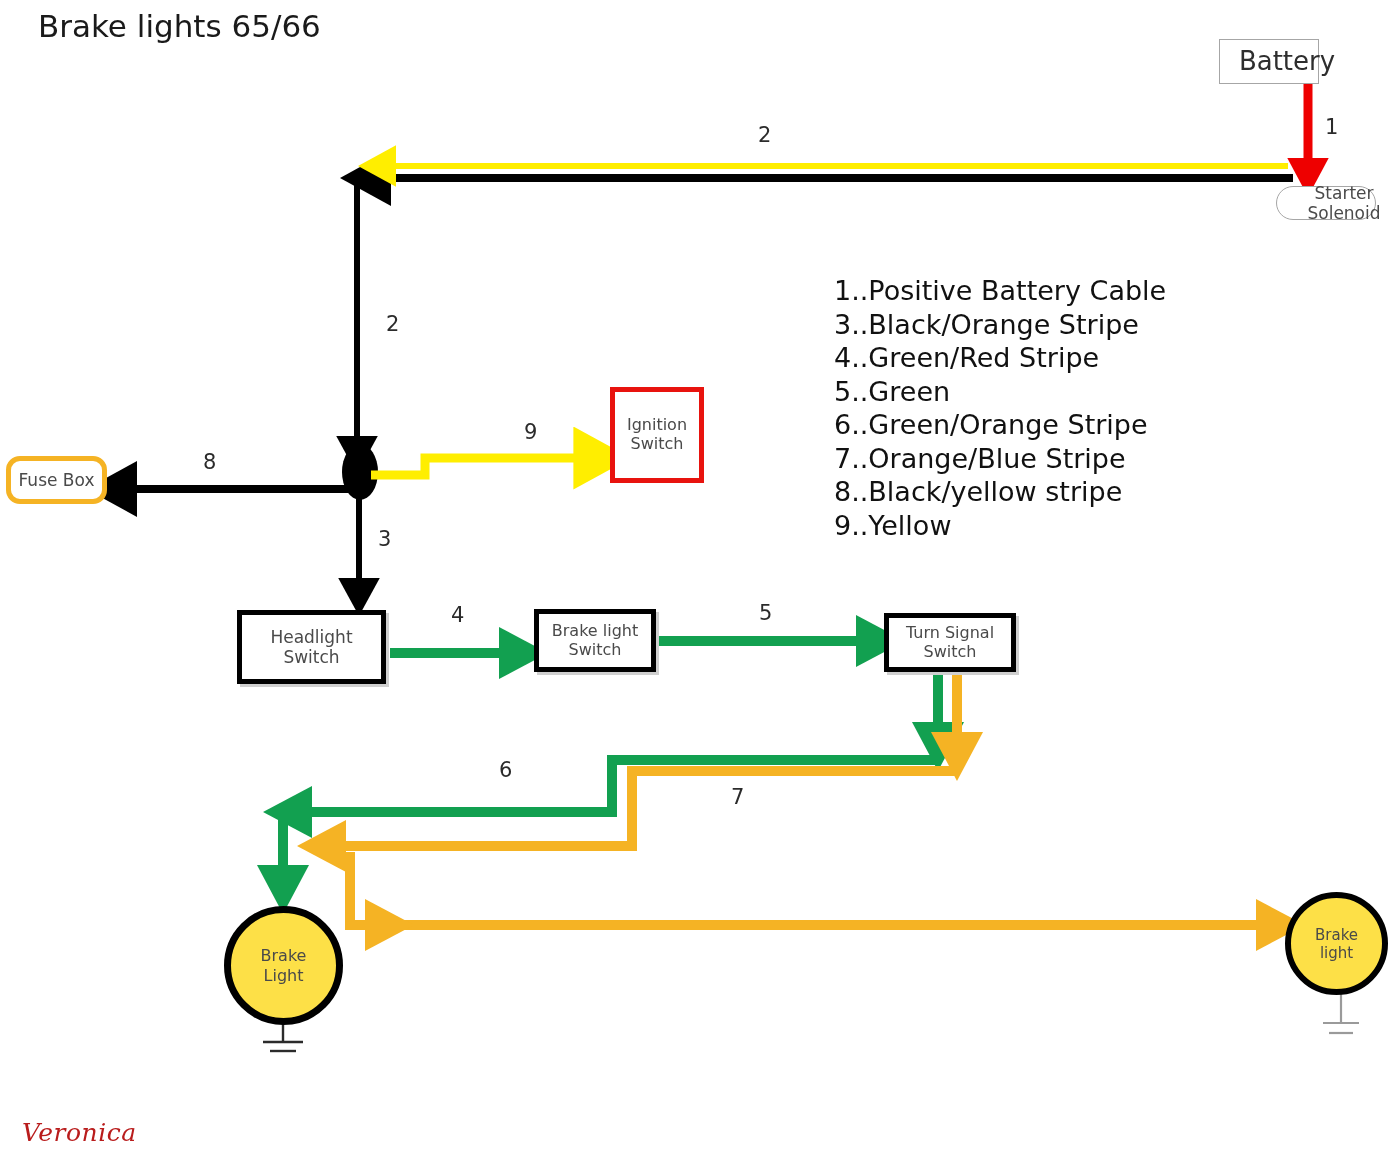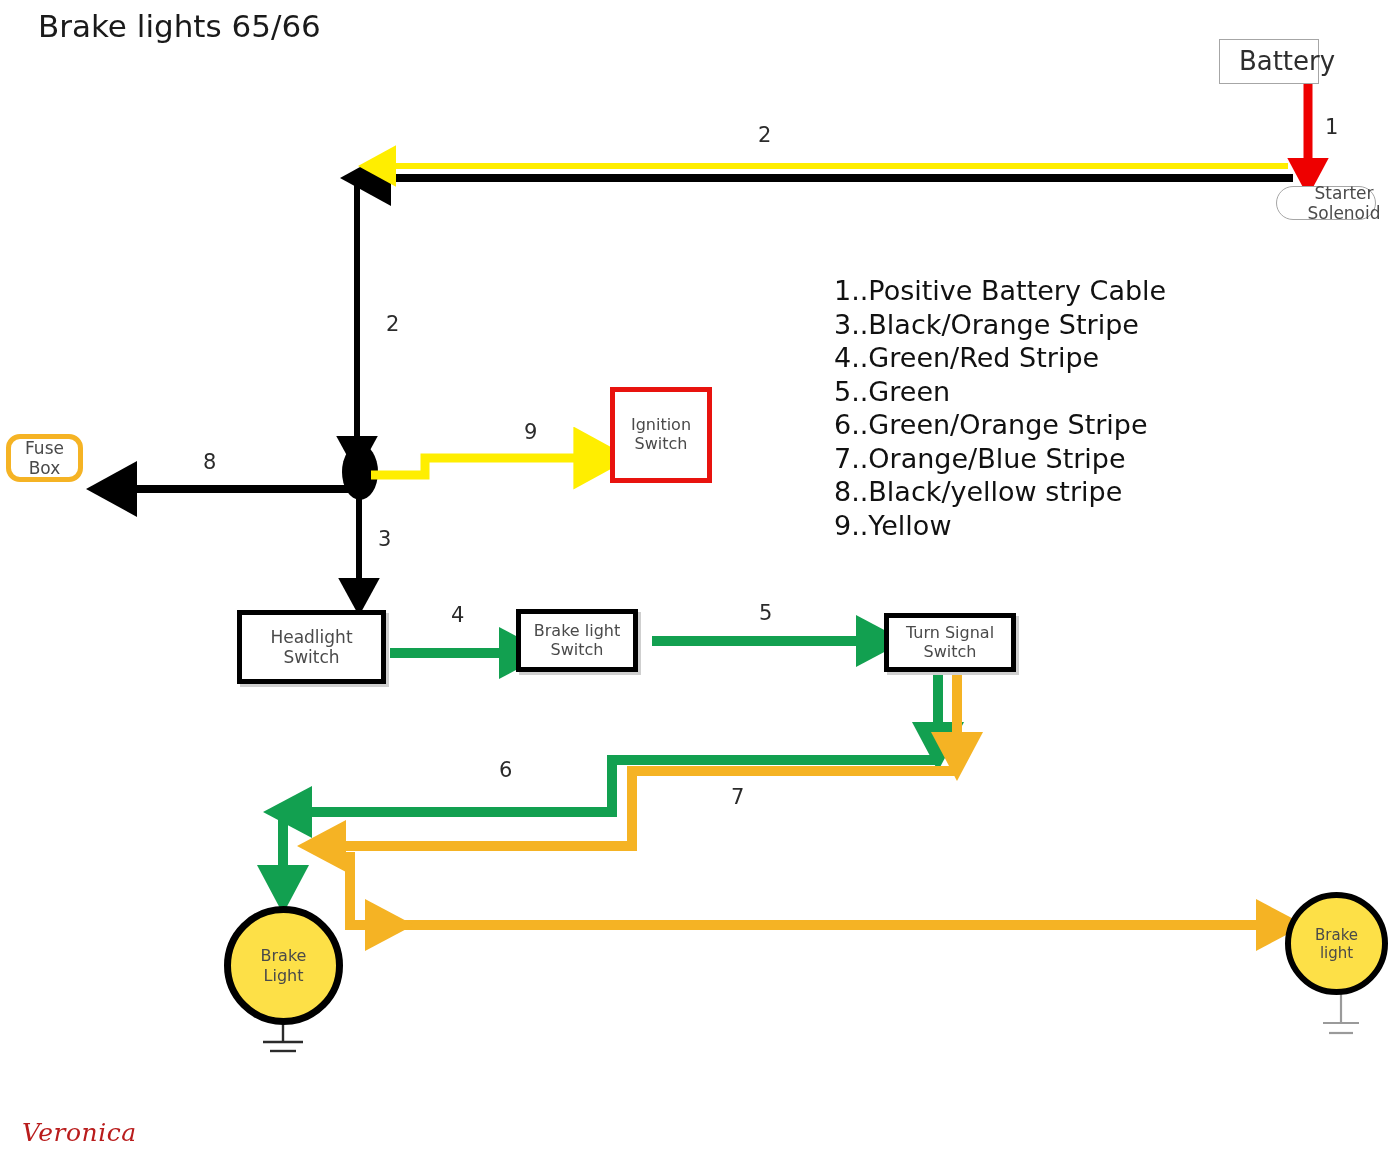--- a/index.html
+++ b/index.html
@@ -190,39 +190,39 @@
     <span>Battery</span>
   </div>
 
   <div class="node node-thin" style="left:1276px; top:186px; width:100px; height:34px; font-size:17px;border-radius:18px;">
     <div>
       <span>Starter</span>
       <span>Solenoid</span>
     </div>
   </div>
 
-  <div class="node node-amber" style="left:6px; top:434px; width:77px; height:48px; font-size:17px;">
+  <div class="node node-amber" style="left:6px; top:456px; width:101px; height:48px; font-size:17px;">
     <span>Fuse Box</span>
   </div>
 
-  <div class="node node-red" style="left:610px; top:387px; width:102px; height:96px; font-size:16px;">
+  <div class="node node-red" style="left:610px; top:387px; width:94px; height:96px; font-size:16px;">
     <div>
       <span>Ignition</span>
       <span>Switch</span>
     </div>
   </div>
 
   <div class="node node-thick" style="left:237px; top:610px; width:149px; height:74px; font-size:17px;">
     <div>
       <span>Headlight</span>
       <span>Switch</span>
     </div>
   </div>
 
-  <div class="node node-thick" style="left:516px; top:609px; width:122px; height:63px; font-size:16px;">
+  <div class="node node-thick" style="left:534px; top:609px; width:122px; height:63px; font-size:16px;">
     <div>
       <span>Brake light</span>
       <span>Switch</span>
     </div>
   </div>
 
   <div class="node node-thick" style="left:884px; top:613px; width:132px; height:59px; font-size:16px;">
     <div>
       <span>Turn Signal</span>
       <span>Switch</span>

